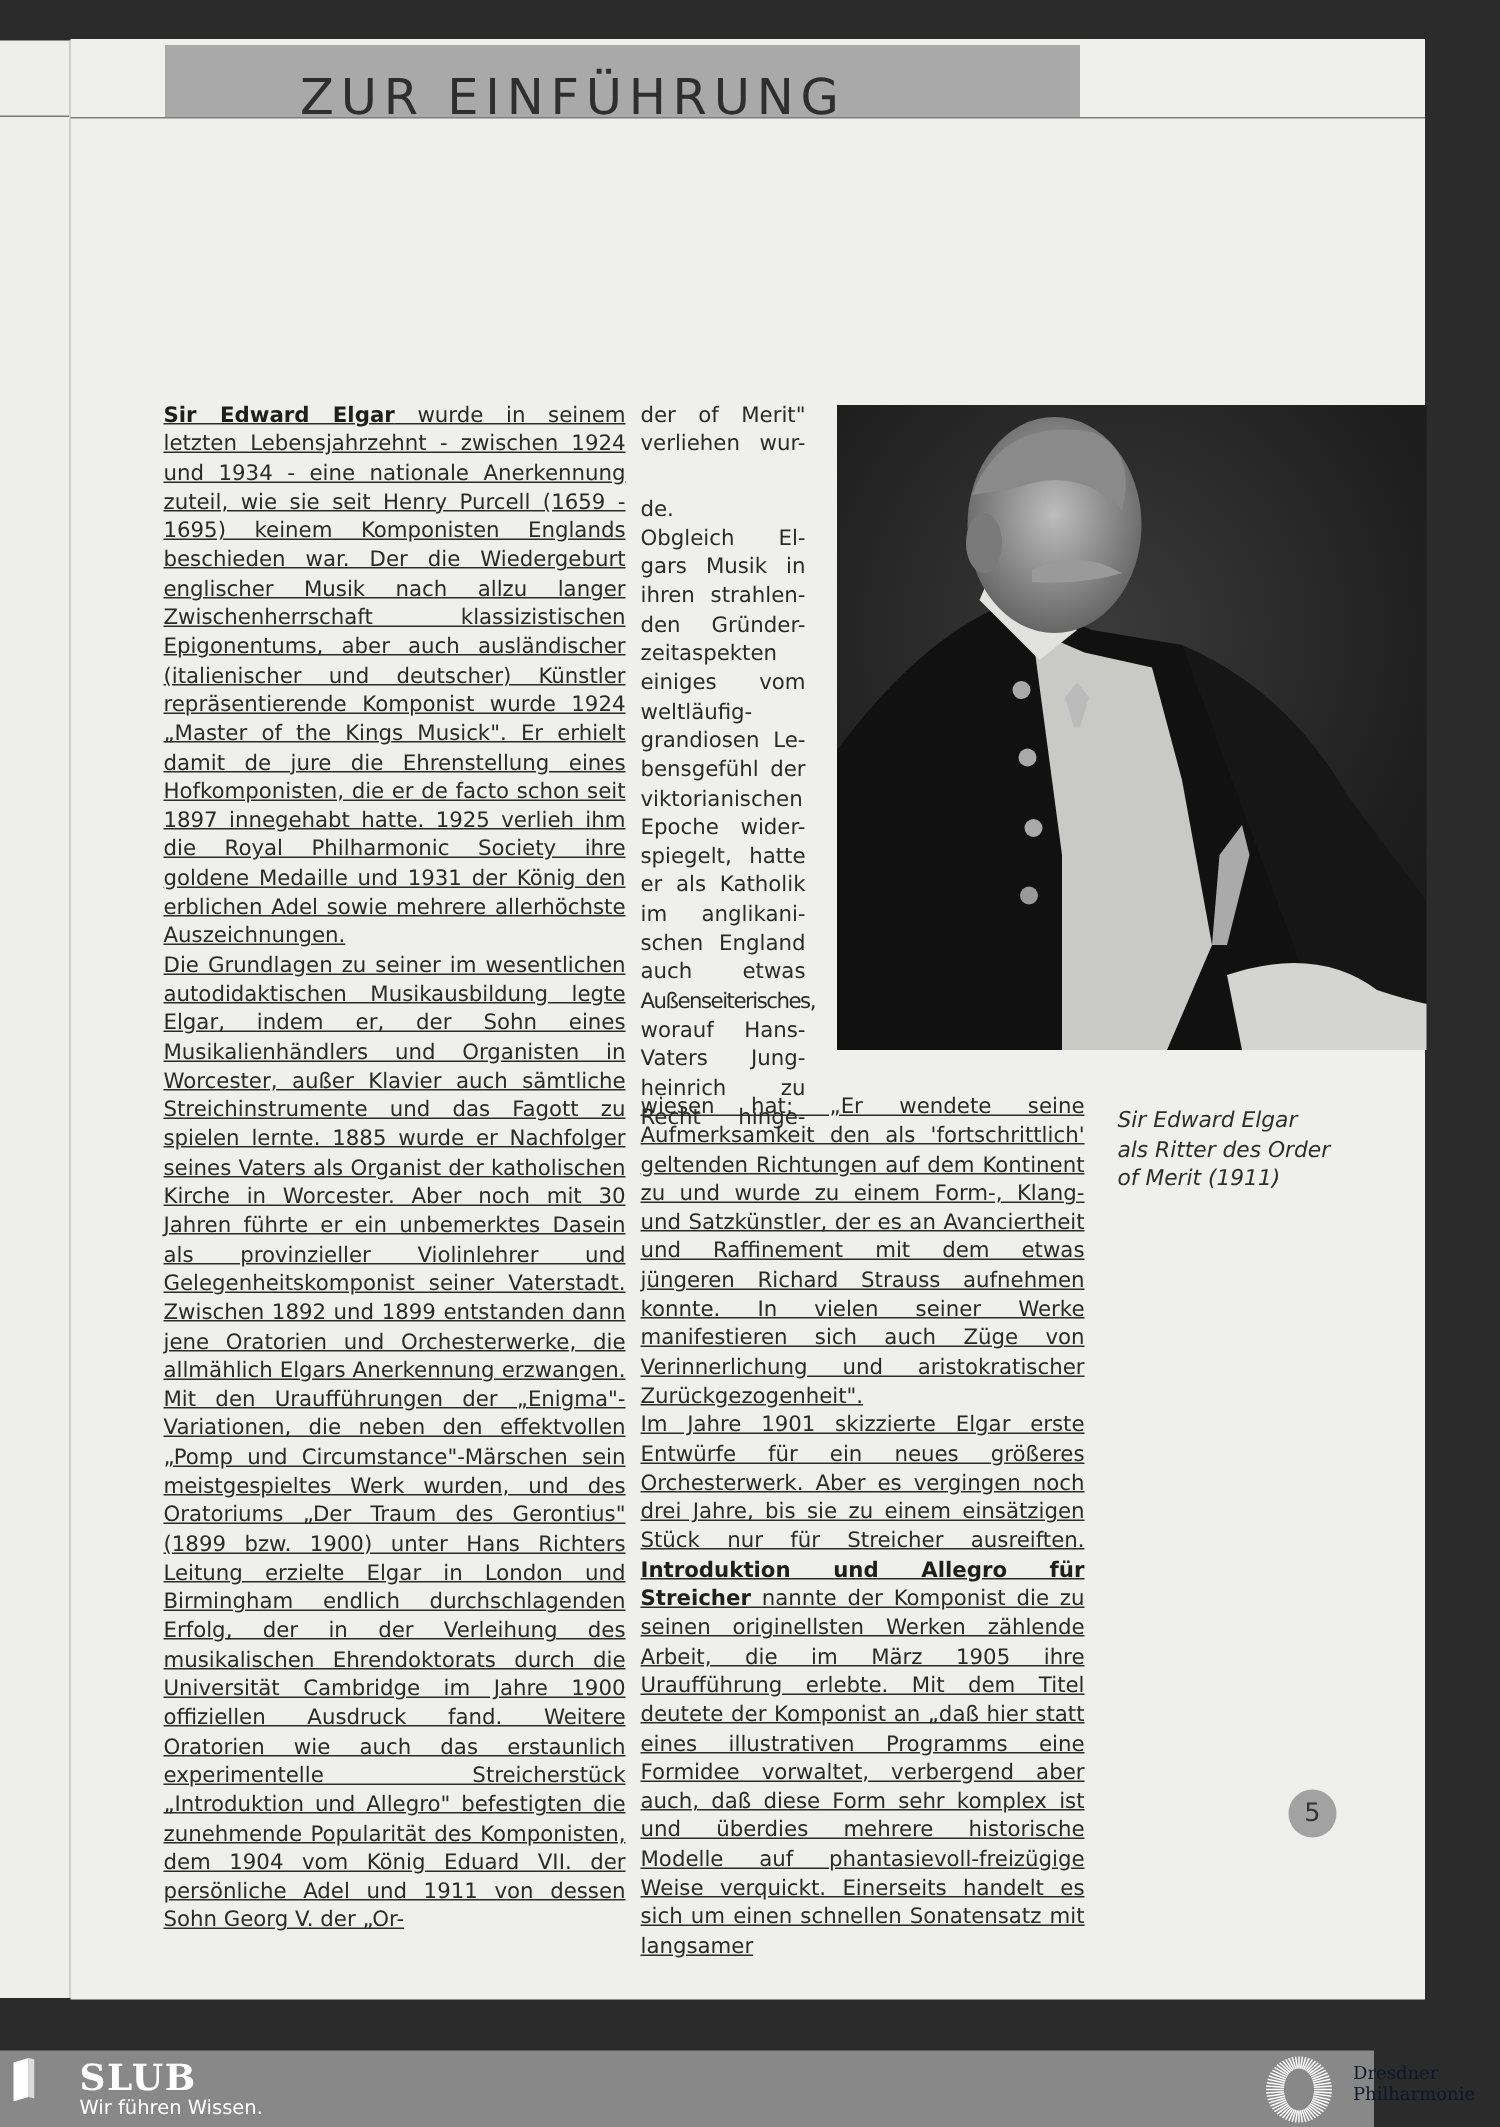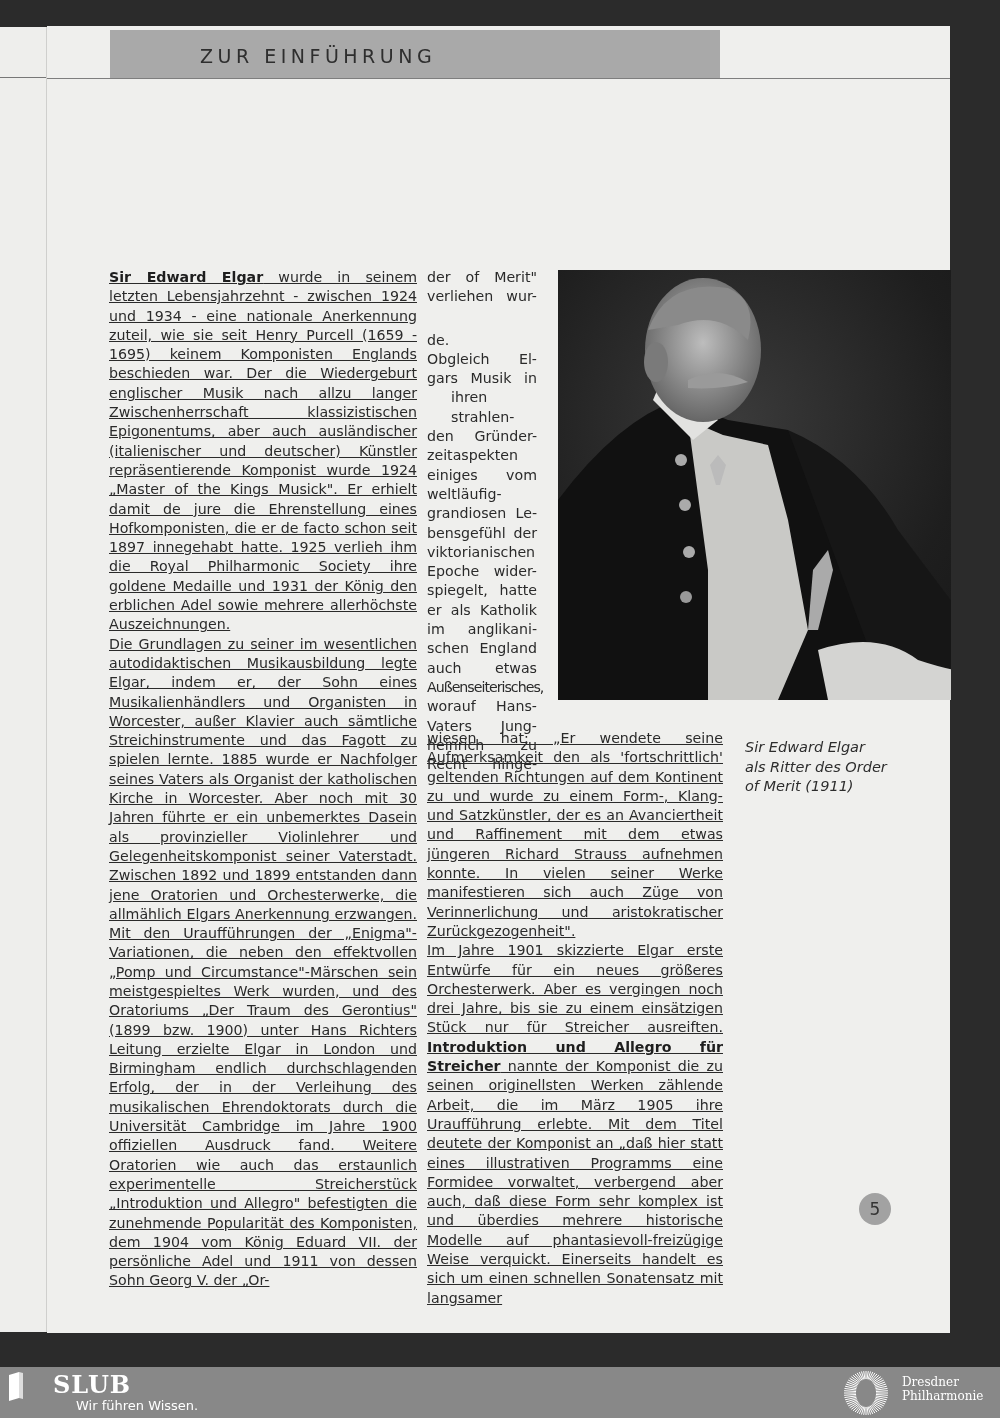--- a/index.html
+++ b/index.html
@@ -2,40 +2,40 @@
 <html><head>
 <meta charset="utf-8">
 <style>
   html,body{margin:0;padding:0;}
   body{width:1000px;height:1418px;background:#2b2b2b;position:relative;overflow:hidden;font-family:"DejaVu Sans",sans-serif;}
   .prev-page{position:absolute;left:0;top:27px;width:46px;height:1305px;background:#eeeeec;border-right:1px solid #cfcfcd;}
   .prev-page .rule{position:absolute;left:0;top:50px;width:46px;height:1px;background:#777;}
   .page{position:absolute;left:47px;top:26px;width:903px;height:1307px;background:#efefed;}
   .header-band{position:absolute;left:63px;top:4px;width:610px;height:48px;background:#a9a9a9;}
   .header-rule{position:absolute;left:0;top:52px;width:903px;height:1px;background:#7e7e7e;}
-  .header-title{position:absolute;left:90px;top:15px;font-family:"DejaVu Sans",sans-serif;font-size:19px;letter-spacing:4.5px;color:#2e2e2e;font-weight:normal;}
+  .header-title{position:absolute;left:90px;top:15px;font-family:"DejaVu Sans",sans-serif;font-size:33px;letter-spacing:4.5px;color:#2e2e2e;font-weight:normal;}
   .txt{font-family:"DejaVu Sans",sans-serif;font-size:14.2px;line-height:19.3px;color:#2a2a2a;text-align:justify;}
   .col1{position:absolute;left:62px;top:242px;width:308px;}
   .col2a{position:absolute;left:380px;top:242px;width:110px;}
   .col2b{position:absolute;left:380px;top:703px;width:296px;}
   .txt p{margin:0;text-decoration:underline;}
   .b{font-weight:bold;color:#1e1e1e;}
   .squeeze{letter-spacing:-1px;}
   .photo{position:absolute;left:511px;top:244px;width:447px;height:430px;}
   .photo-inner{position:absolute;left:0;top:0;width:446px;height:430px;background:radial-gradient(ellipse at 40% 35%,#3a3a3a 0%,#1e1e1e 60%,#151515 100%);overflow:hidden;}
   .caption{position:absolute;left:698px;top:712px;width:200px;font-style:italic;font-size:14.5px;line-height:19.5px;color:#2d2d2d;}
   .duration{position:absolute;left:698px;top:990px;width:200px;font-style:italic;font-size:14.5px;line-height:19.5px;color:#2d2d2d;}
   .page-num{position:absolute;left:812px;top:1167px;width:32px;height:32px;border-radius:50%;background:#a2a2a2;color:#333;font-size:17px;line-height:32px;text-align:center;}
   .right-dark{position:absolute;left:951px;top:0;width:49px;height:1367px;background:#2b2b2b;}
-  .footer{position:absolute;left:0;top:1367px;width:1000px;height:51px;background:#888888;}
+  .footer{position:absolute;left:0;top:1367px;width:916px;height:51px;background:#888888;}
   .slub-icon{position:absolute;left:7px;top:5px;width:16px;height:29px;}
   .slub-name{position:absolute;left:53px;top:3px;font-family:"DejaVu Serif",serif;font-size:24px;font-weight:bold;color:#fff;letter-spacing:1px;}
-  .slub-tag{position:absolute;left:53px;top:31px;font-size:13px;color:#fff;margin-left:23px;}
+  .slub-tag{position:absolute;left:53px;top:31px;font-size:13px;color:#fff;}
   .phil-icon{position:absolute;left:843px;top:3px;width:46px;height:46px;}
-  .phil-name{position:absolute;left:902px;top:8px;font-family:"DejaVu Serif",serif;font-size:12px;line-height:14px;color:#ffffff;}
+  .phil-name{position:absolute;left:902px;top:8px;font-family:"DejaVu Serif",serif;font-size:12px;line-height:14px;color:#0f172a;}
 </style>
 </head>
 <body>
 
 <div class="prev-page">
   <div class="rule"></div>
 </div>
 
 <div class="page">
   <div class="header-band">
@@ -47,21 +47,21 @@
     <p><span class="b">Sir Edward Elgar</span><span> wurde in seinem letzten Lebensjahrzehnt - zwischen 1924 und 1934 - eine nationale Anerkennung zuteil, wie sie seit Henry Purcell (1659 - 1695) keinem Komponisten Englands beschieden war. Der die Wiedergeburt englischer Musik nach allzu langer Zwischenherrschaft klassizistischen Epigonentums, aber auch ausländischer (italienischer und deutscher) Künstler repräsentierende Komponist wurde 1924 „Master of the Kings Musick". Er erhielt damit de jure die Ehrenstellung eines Hofkomponisten, die er de facto schon seit 1897 innegehabt hatte. 1925 verlieh ihm die Royal Philharmonic Society ihre goldene Medaille und 1931 der König den erblichen Adel sowie mehrere allerhöchste Auszeichnungen.</span></p>
     <p>Die Grundlagen zu seiner im wesentlichen autodidaktischen Musikausbildung legte Elgar, indem er, der Sohn eines Musikalienhändlers und Organisten in Worcester, außer Klavier auch sämtliche Streichinstrumente und das Fagott zu spielen lernte. 1885 wurde er Nachfolger seines Vaters als Organist der katholischen Kirche in Worcester. Aber noch mit 30 Jahren führte er ein unbemerktes Dasein als provinzieller Violinlehrer und Gelegenheitskomponist seiner Vaterstadt. Zwischen 1892 und 1899 entstanden dann jene Oratorien und Orchesterwerke, die allmählich Elgars Anerkennung erzwangen. Mit den Uraufführungen der „Enigma"-Variationen, die neben den effektvollen „Pomp und Circumstance"-Märschen sein meistgespieltes Werk wurden, und des Oratoriums „Der Traum des Gerontius" (1899 bzw. 1900) unter Hans Richters Leitung erzielte Elgar in London und Birmingham endlich durchschlagenden Erfolg, der in der Verleihung des musikalischen Ehrendoktorats durch die Universität Cambridge im Jahre 1900 offiziellen Ausdruck fand. Weitere Oratorien wie auch das erstaunlich experimentelle Streicherstück „Introduktion und Allegro" befestigten die zunehmende Popularität des Komponisten, dem 1904 vom König Eduard VII. der persönliche Adel und 1911 von dessen Sohn Georg V. der „Or-</p>
   </div>
 
   <div class="txt col2a" id="narrow-col">
       <div style="text-align: justify; text-align-last: justify;">der of Merit"</div>
       <div style="text-align: justify; text-align-last: justify;">verliehen wur-</div>
       <div style="text-align: justify; text-align-last: left; margin-top: 24px;">de.</div>
       <div style="text-align: justify; text-align-last: justify;">Obgleich El-</div>
       <div style="text-align: justify; text-align-last: justify;">gars Musik in</div>
-      <div style="text-align: justify; text-align-last: justify; margin-left: 24px;">ihren strahlen-</div>
+      <div style="text-align: justify; text-align-last: justify;">ihren strahlen-</div>
       <div style="text-align: justify; text-align-last: justify;">den Gründer-</div>
       <div style="text-align: justify; text-align-last: justify;">zeitaspekten</div>
       <div style="text-align: justify; text-align-last: justify;">einiges vom</div>
       <div style="text-align: justify; text-align-last: justify;">weltläufig-</div>
       <div style="text-align: justify; text-align-last: justify;">grandiosen Le-</div>
       <div style="text-align: justify; text-align-last: justify;">bensgefühl der</div>
       <div style="text-align: justify; text-align-last: justify;">viktorianischen</div>
       <div style="text-align: justify; text-align-last: justify;">Epoche wider-</div>
       <div style="text-align: justify; text-align-last: justify;">spiegelt, hatte</div>
       <div style="text-align: justify; text-align-last: justify;">er als Katholik</div>

